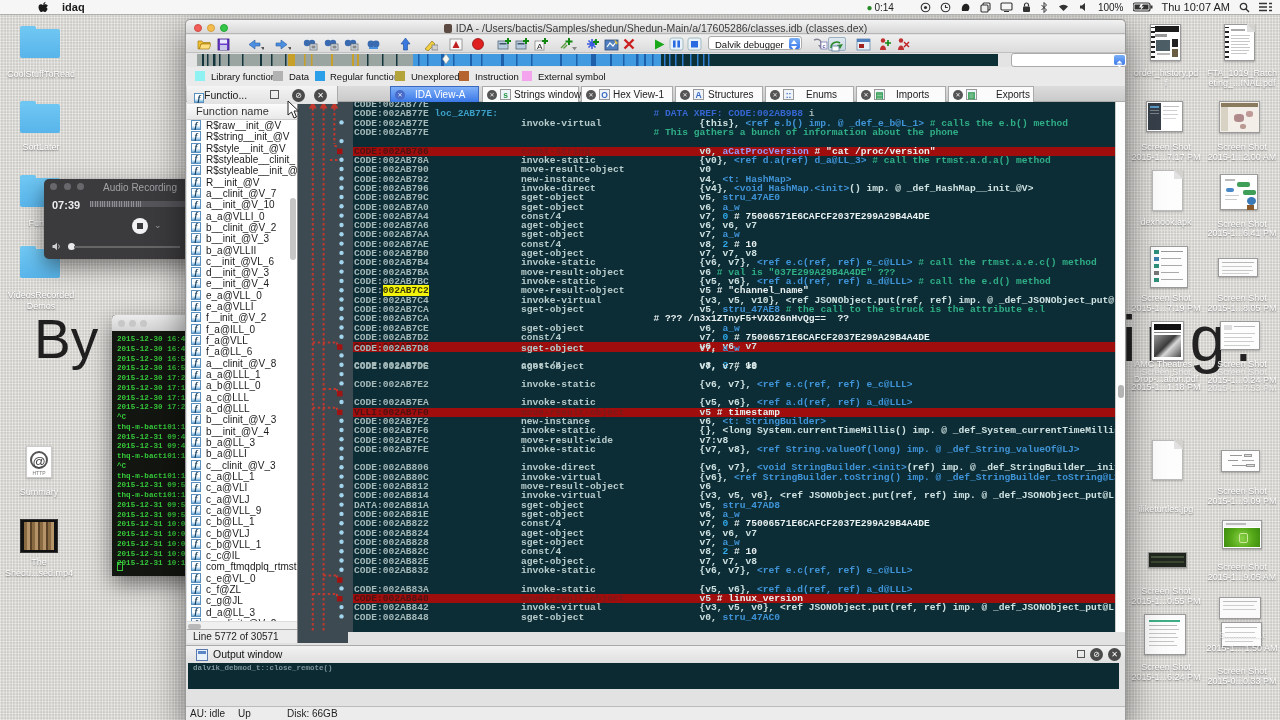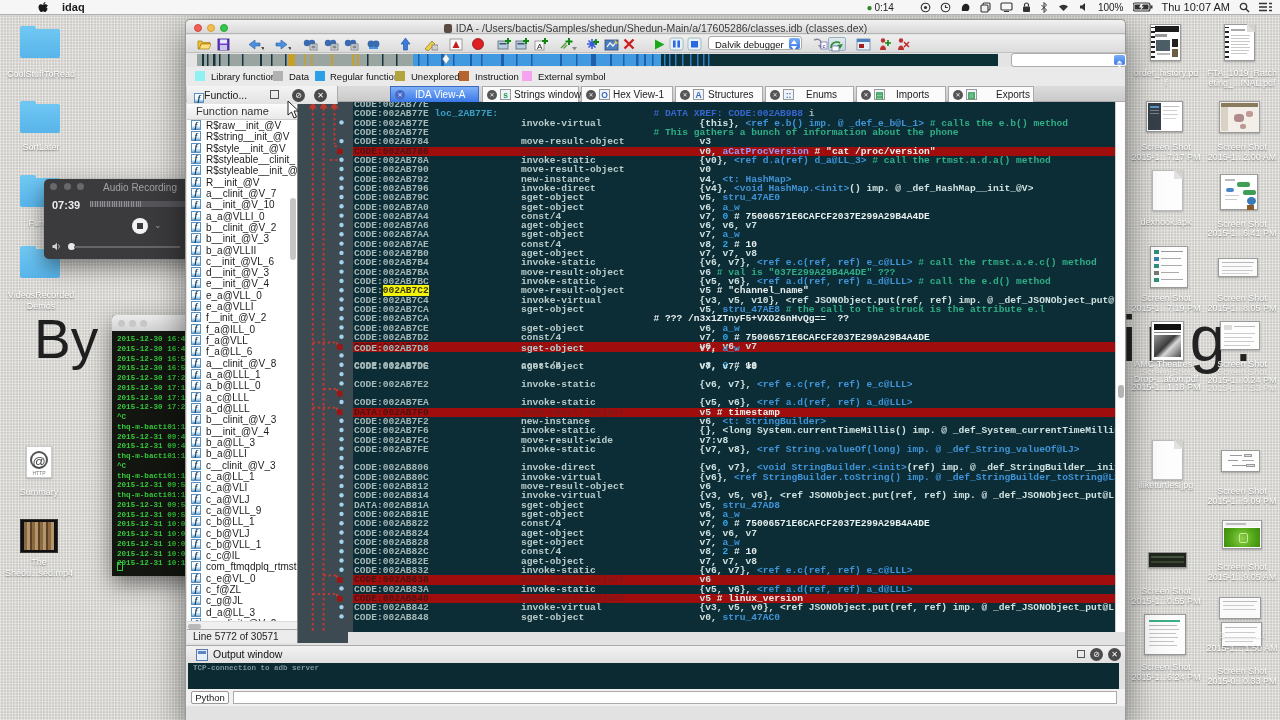--- a/index.html
+++ b/index.html
@@ -258,21 +258,21 @@
 <div class="thumb" style="left:1151px;top:321px;width:33px;height:40px;background:#fff">
     <div style="position:absolute;left:2px;top:2px;right:2px;height:6px;background:#111"></div>
     <div style="position:absolute;left:2px;top:10px;right:2px;height:1px;background:#888"></div>
     <div style="position:absolute;left:2px;top:13px;right:2px;bottom:3px;background:linear-gradient(135deg,#9a9a9a 0%,#3c3c3c 45%,#d8d8d8 60%,#4a4a4a 100%)"></div>
   </div>
 <div class="dlabel " style="left:1091px;top:359px">AMC Theatres -</div>
 <div class="dlabel ghost" style="left:1091px;top:367px">Screen Shot</div>
 <div class="dlabel " style="left:1091px;top:374px">Drop-...ation.pdf</div>
 <div class="dlabel " style="left:1091px;top:382px">2015-1...1.18 PM</div>
 <div class="doc" style="left:1152px;top:440px;width:31px;height:40px"></div>
-<div class="dlabel " style="left:1091px;top:480px">iliketurtles.jpg</div>
+<div class="dlabel " style="left:1091px;top:504px">iliketurtles.jpg</div>
 <div class="thumb" style="left:1148px;top:552px;width:39px;height:16px;background:#20261e">
     <div style="position:absolute;left:2px;top:3px;right:2px;height:2px;background:#44523e"></div>
     <div style="position:absolute;left:2px;top:8px;right:2px;height:2px;background:#39452f"></div>
   </div>
 <div class="dlabel " style="left:1091px;top:586px">Screen Shot</div>
 <div class="dlabel " style="left:1091px;top:596px">2015-1...0.55 PM</div>
 <div class="thumb" style="left:1144px;top:614px;width:42px;height:41px;background:#fcfcfc">
     <div style="position:absolute;left:4px;top:5px;right:5px;height:2px;background:#3fae84"></div>
     <div style="position:absolute;left:4px;top:10px;right:8px;height:1px;background:#b5b5b5"></div>
     <div style="position:absolute;left:4px;top:14px;right:6px;height:1px;background:#c5c5c5"></div>
@@ -1026,21 +1026,20 @@
           <circle cx="44.5" cy="488.4" r="2.2" fill="#a2d4ee"></circle>
           <circle cx="44.5" cy="507.1" r="2.2" fill="#a2d4ee"></circle>
           <circle cx="44.5" cy="516.4" r="2.2" fill="#a2d4ee"></circle>
         </svg>
       </div>
     <div id="code">
         <div class="crow" style="top:0.00px"><span class="ca">CODE:002AB77E</span></div>
 <div class="crow" style="top:9.32px"><span class="ca">CODE:002AB77E</span>&nbsp;<span class="cloc">loc_2AB77E:</span>&nbsp;&nbsp;&nbsp;&nbsp;&nbsp;&nbsp;&nbsp;&nbsp;&nbsp;&nbsp;&nbsp;&nbsp;&nbsp;&nbsp;&nbsp;&nbsp;&nbsp;&nbsp;&nbsp;&nbsp;&nbsp;&nbsp;&nbsp;&nbsp;&nbsp;&nbsp;&nbsp;<span class="cx"># DATA XREF: CODE:002AB9B8</span> <span class="ca">i</span></div>
 <div class="crow" style="top:18.64px"><span class="ca">CODE:002AB77E</span>&nbsp;&nbsp;&nbsp;&nbsp;&nbsp;&nbsp;&nbsp;&nbsp;&nbsp;&nbsp;&nbsp;&nbsp;&nbsp;&nbsp;&nbsp;&nbsp;<span class="cm">invoke-virtual</span>&nbsp;&nbsp;&nbsp;&nbsp;&nbsp;&nbsp;&nbsp;&nbsp;&nbsp;&nbsp;&nbsp;&nbsp;&nbsp;&nbsp;&nbsp;&nbsp;&nbsp;<span class="co">{this}, <span class="cb">&lt;ref e.b() imp. @ _def_e_b@L_1&gt;</span> <span class="cg"># calls the e.b() method</span></span></div>
 <div class="crow" style="top:27.96px"><span class="ca">CODE:002AB77E</span>&nbsp;&nbsp;&nbsp;&nbsp;&nbsp;&nbsp;&nbsp;&nbsp;&nbsp;&nbsp;&nbsp;&nbsp;&nbsp;&nbsp;&nbsp;&nbsp;&nbsp;&nbsp;&nbsp;&nbsp;&nbsp;&nbsp;&nbsp;&nbsp;&nbsp;&nbsp;&nbsp;&nbsp;&nbsp;&nbsp;&nbsp;&nbsp;&nbsp;&nbsp;&nbsp;&nbsp;&nbsp;&nbsp;&nbsp;<span class="cg"># This gathers a bunch of information about the phone</span></div>
-<div class="crow" style="top:37.28px"><span class="ca">CODE:002AB784</span>&nbsp;&nbsp;&nbsp;&nbsp;&nbsp;&nbsp;&nbsp;&nbsp;&nbsp;&nbsp;&nbsp;&nbsp;&nbsp;&nbsp;&nbsp;&nbsp;<span class="cm">move-result-object</span>&nbsp;&nbsp;&nbsp;&nbsp;&nbsp;&nbsp;&nbsp;&nbsp;&nbsp;&nbsp;&nbsp;&nbsp;&nbsp;<span class="co">v3</span></div>
 <div class="crow red" style="top:46.60px"><span class="ca">CODE:002AB786</span>&nbsp;&nbsp;&nbsp;&nbsp;&nbsp;&nbsp;&nbsp;&nbsp;&nbsp;&nbsp;&nbsp;&nbsp;&nbsp;&nbsp;&nbsp;&nbsp;<span class="cm">const-string</span>&nbsp;&nbsp;&nbsp;&nbsp;&nbsp;&nbsp;&nbsp;&nbsp;&nbsp;&nbsp;&nbsp;&nbsp;&nbsp;&nbsp;&nbsp;&nbsp;&nbsp;&nbsp;&nbsp;<span class="co">v0, <span class="cl">aCatProcVersion</span> <span class="cw"># "cat /proc/version"</span></span></div>
 <div class="crow" style="top:55.92px"><span class="ca">CODE:002AB78A</span>&nbsp;&nbsp;&nbsp;&nbsp;&nbsp;&nbsp;&nbsp;&nbsp;&nbsp;&nbsp;&nbsp;&nbsp;&nbsp;&nbsp;&nbsp;&nbsp;<span class="cm">invoke-static</span>&nbsp;&nbsp;&nbsp;&nbsp;&nbsp;&nbsp;&nbsp;&nbsp;&nbsp;&nbsp;&nbsp;&nbsp;&nbsp;&nbsp;&nbsp;&nbsp;&nbsp;&nbsp;<span class="co">{v0}, <span class="cb">&lt;ref d.a(ref) d_a@LL_3&gt;</span> <span class="cg"># call the rtmst.a.d.a() method</span></span></div>
 <div class="crow" style="top:65.24px"><span class="ca">CODE:002AB790</span>&nbsp;&nbsp;&nbsp;&nbsp;&nbsp;&nbsp;&nbsp;&nbsp;&nbsp;&nbsp;&nbsp;&nbsp;&nbsp;&nbsp;&nbsp;&nbsp;<span class="cm">move-result-object</span>&nbsp;&nbsp;&nbsp;&nbsp;&nbsp;&nbsp;&nbsp;&nbsp;&nbsp;&nbsp;&nbsp;&nbsp;&nbsp;<span class="co">v0</span></div>
 <div class="crow" style="top:74.56px"><span class="ca">CODE:002AB792</span>&nbsp;&nbsp;&nbsp;&nbsp;&nbsp;&nbsp;&nbsp;&nbsp;&nbsp;&nbsp;&nbsp;&nbsp;&nbsp;&nbsp;&nbsp;&nbsp;<span class="cm">new-instance</span>&nbsp;&nbsp;&nbsp;&nbsp;&nbsp;&nbsp;&nbsp;&nbsp;&nbsp;&nbsp;&nbsp;&nbsp;&nbsp;&nbsp;&nbsp;&nbsp;&nbsp;&nbsp;&nbsp;<span class="co">v4, <span class="cb">&lt;t: HashMap&gt;</span></span></div>
 <div class="crow" style="top:83.88px"><span class="ca">CODE:002AB796</span>&nbsp;&nbsp;&nbsp;&nbsp;&nbsp;&nbsp;&nbsp;&nbsp;&nbsp;&nbsp;&nbsp;&nbsp;&nbsp;&nbsp;&nbsp;&nbsp;<span class="cm">invoke-direct</span>&nbsp;&nbsp;&nbsp;&nbsp;&nbsp;&nbsp;&nbsp;&nbsp;&nbsp;&nbsp;&nbsp;&nbsp;&nbsp;&nbsp;&nbsp;&nbsp;&nbsp;&nbsp;<span class="co">{v4}, <span class="cb">&lt;void HashMap.&lt;init&gt;</span>() imp. @ _def_HashMap__init_@V&gt;</span></div>
 <div class="crow" style="top:93.20px"><span class="ca">CODE:002AB79C</span>&nbsp;&nbsp;&nbsp;&nbsp;&nbsp;&nbsp;&nbsp;&nbsp;&nbsp;&nbsp;&nbsp;&nbsp;&nbsp;&nbsp;&nbsp;&nbsp;<span class="cm">sget-object</span>&nbsp;&nbsp;&nbsp;&nbsp;&nbsp;&nbsp;&nbsp;&nbsp;&nbsp;&nbsp;&nbsp;&nbsp;&nbsp;&nbsp;&nbsp;&nbsp;&nbsp;&nbsp;&nbsp;&nbsp;<span class="co">v5, <span class="cb">stru_47AE0</span></span></div>
 <div class="crow" style="top:102.52px"><span class="ca">CODE:002AB7A0</span>&nbsp;&nbsp;&nbsp;&nbsp;&nbsp;&nbsp;&nbsp;&nbsp;&nbsp;&nbsp;&nbsp;&nbsp;&nbsp;&nbsp;&nbsp;&nbsp;<span class="cm">sget-object</span>&nbsp;&nbsp;&nbsp;&nbsp;&nbsp;&nbsp;&nbsp;&nbsp;&nbsp;&nbsp;&nbsp;&nbsp;&nbsp;&nbsp;&nbsp;&nbsp;&nbsp;&nbsp;&nbsp;&nbsp;<span class="co">v6, <span class="cb">a_w</span></span></div>
 <div class="crow" style="top:111.84px"><span class="ca">CODE:002AB7A4</span>&nbsp;&nbsp;&nbsp;&nbsp;&nbsp;&nbsp;&nbsp;&nbsp;&nbsp;&nbsp;&nbsp;&nbsp;&nbsp;&nbsp;&nbsp;&nbsp;<span class="cm">const/4</span>&nbsp;&nbsp;&nbsp;&nbsp;&nbsp;&nbsp;&nbsp;&nbsp;&nbsp;&nbsp;&nbsp;&nbsp;&nbsp;&nbsp;&nbsp;&nbsp;&nbsp;&nbsp;&nbsp;&nbsp;&nbsp;&nbsp;&nbsp;&nbsp;<span class="co">v7, <span class="cn">0</span> <span class="cw"># 75006571E6CAFCF2037E299A29B4A4DE</span></span></div>
 <div class="crow" style="top:121.16px"><span class="ca">CODE:002AB7A6</span>&nbsp;&nbsp;&nbsp;&nbsp;&nbsp;&nbsp;&nbsp;&nbsp;&nbsp;&nbsp;&nbsp;&nbsp;&nbsp;&nbsp;&nbsp;&nbsp;<span class="cm">aget-object</span>&nbsp;&nbsp;&nbsp;&nbsp;&nbsp;&nbsp;&nbsp;&nbsp;&nbsp;&nbsp;&nbsp;&nbsp;&nbsp;&nbsp;&nbsp;&nbsp;&nbsp;&nbsp;&nbsp;&nbsp;<span class="co">v6, v6, v7</span></div>
 <div class="crow" style="top:130.48px"><span class="ca">CODE:002AB7AA</span>&nbsp;&nbsp;&nbsp;&nbsp;&nbsp;&nbsp;&nbsp;&nbsp;&nbsp;&nbsp;&nbsp;&nbsp;&nbsp;&nbsp;&nbsp;&nbsp;<span class="cm">sget-object</span>&nbsp;&nbsp;&nbsp;&nbsp;&nbsp;&nbsp;&nbsp;&nbsp;&nbsp;&nbsp;&nbsp;&nbsp;&nbsp;&nbsp;&nbsp;&nbsp;&nbsp;&nbsp;&nbsp;&nbsp;<span class="co">v7, <span class="cb">a_w</span></span></div>
@@ -1054,58 +1053,58 @@
 <div class="crow" style="top:205.04px"><span class="ca">CODE:002AB7CA</span>&nbsp;&nbsp;&nbsp;&nbsp;&nbsp;&nbsp;&nbsp;&nbsp;&nbsp;&nbsp;&nbsp;&nbsp;&nbsp;&nbsp;&nbsp;&nbsp;<span class="cm">sget-object</span>&nbsp;&nbsp;&nbsp;&nbsp;&nbsp;&nbsp;&nbsp;&nbsp;&nbsp;&nbsp;&nbsp;&nbsp;&nbsp;&nbsp;&nbsp;&nbsp;&nbsp;&nbsp;&nbsp;&nbsp;<span class="co">v5, <span class="cb">stru_47AE8</span> <span class="cg"># the call to the struck is the attribute e.l</span></span></div>
 <div class="crow" style="top:214.36px"><span class="ca">CODE:002AB7CA</span>&nbsp;&nbsp;&nbsp;&nbsp;&nbsp;&nbsp;&nbsp;&nbsp;&nbsp;&nbsp;&nbsp;&nbsp;&nbsp;&nbsp;&nbsp;&nbsp;&nbsp;&nbsp;&nbsp;&nbsp;&nbsp;&nbsp;&nbsp;&nbsp;&nbsp;&nbsp;&nbsp;&nbsp;&nbsp;&nbsp;&nbsp;&nbsp;&nbsp;&nbsp;&nbsp;&nbsp;&nbsp;&nbsp;&nbsp;<span class="cw"># ??? /n3x1ZTnyF5+VXO26nHvQg==  ??</span></div>
 <div class="crow" style="top:223.68px"><span class="ca">CODE:002AB7CE</span>&nbsp;&nbsp;&nbsp;&nbsp;&nbsp;&nbsp;&nbsp;&nbsp;&nbsp;&nbsp;&nbsp;&nbsp;&nbsp;&nbsp;&nbsp;&nbsp;<span class="cm">sget-object</span>&nbsp;&nbsp;&nbsp;&nbsp;&nbsp;&nbsp;&nbsp;&nbsp;&nbsp;&nbsp;&nbsp;&nbsp;&nbsp;&nbsp;&nbsp;&nbsp;&nbsp;&nbsp;&nbsp;&nbsp;<span class="co">v6, <span class="cb">a_w</span></span></div>
 <div class="crow" style="top:233.00px"><span class="ca">CODE:002AB7D2</span>&nbsp;&nbsp;&nbsp;&nbsp;&nbsp;&nbsp;&nbsp;&nbsp;&nbsp;&nbsp;&nbsp;&nbsp;&nbsp;&nbsp;&nbsp;&nbsp;<span class="cm">const/4</span>&nbsp;&nbsp;&nbsp;&nbsp;&nbsp;&nbsp;&nbsp;&nbsp;&nbsp;&nbsp;&nbsp;&nbsp;&nbsp;&nbsp;&nbsp;&nbsp;&nbsp;&nbsp;&nbsp;&nbsp;&nbsp;&nbsp;&nbsp;&nbsp;<span class="co">v7, <span class="cn">0</span> <span class="cw"># 75006571E6CAFCF2037E299A29B4A4DE</span></span></div>
 <div class="crow red" style="top:242.32px"><span class="ca">CODE:002AB7D4</span>&nbsp;&nbsp;&nbsp;&nbsp;&nbsp;&nbsp;&nbsp;&nbsp;&nbsp;&nbsp;&nbsp;&nbsp;&nbsp;&nbsp;&nbsp;&nbsp;<span class="cm">aget-object</span>&nbsp;&nbsp;&nbsp;&nbsp;&nbsp;&nbsp;&nbsp;&nbsp;&nbsp;&nbsp;&nbsp;&nbsp;&nbsp;&nbsp;&nbsp;&nbsp;&nbsp;&nbsp;&nbsp;&nbsp;<span class="co">v6, v6, v7</span></div>
 <div class="crow" style="top:244px"><span class="ca">CODE:002AB7D8</span>&nbsp;&nbsp;&nbsp;&nbsp;&nbsp;&nbsp;&nbsp;&nbsp;&nbsp;&nbsp;&nbsp;&nbsp;&nbsp;&nbsp;&nbsp;&nbsp;<span class="cm">sget-object</span>&nbsp;&nbsp;&nbsp;&nbsp;&nbsp;&nbsp;&nbsp;&nbsp;&nbsp;&nbsp;&nbsp;&nbsp;&nbsp;&nbsp;&nbsp;&nbsp;&nbsp;&nbsp;&nbsp;&nbsp;<span class="co">v7, <span class="cb">a_w</span></span></div>
 <div class="crow" style="top:260.96px"><span class="ca">CODE:002AB7DC</span>&nbsp;&nbsp;&nbsp;&nbsp;&nbsp;&nbsp;&nbsp;&nbsp;&nbsp;&nbsp;&nbsp;&nbsp;&nbsp;&nbsp;&nbsp;&nbsp;<span class="cm">const/4</span>&nbsp;&nbsp;&nbsp;&nbsp;&nbsp;&nbsp;&nbsp;&nbsp;&nbsp;&nbsp;&nbsp;&nbsp;&nbsp;&nbsp;&nbsp;&nbsp;&nbsp;&nbsp;&nbsp;&nbsp;&nbsp;&nbsp;&nbsp;&nbsp;<span class="co">v8, <span class="cn">2</span> <span class="cw"># 10</span></span></div>
 <div class="crow" style="top:262px"><span class="ca">CODE:002AB7DE</span>&nbsp;&nbsp;&nbsp;&nbsp;&nbsp;&nbsp;&nbsp;&nbsp;&nbsp;&nbsp;&nbsp;&nbsp;&nbsp;&nbsp;&nbsp;&nbsp;<span class="cm">aget-object</span>&nbsp;&nbsp;&nbsp;&nbsp;&nbsp;&nbsp;&nbsp;&nbsp;&nbsp;&nbsp;&nbsp;&nbsp;&nbsp;&nbsp;&nbsp;&nbsp;&nbsp;&nbsp;&nbsp;&nbsp;<span class="co">v7, v7, v8</span></div>
 <div class="crow" style="top:279.60px"><span class="ca">CODE:002AB7E2</span>&nbsp;&nbsp;&nbsp;&nbsp;&nbsp;&nbsp;&nbsp;&nbsp;&nbsp;&nbsp;&nbsp;&nbsp;&nbsp;&nbsp;&nbsp;&nbsp;<span class="cm">invoke-static</span>&nbsp;&nbsp;&nbsp;&nbsp;&nbsp;&nbsp;&nbsp;&nbsp;&nbsp;&nbsp;&nbsp;&nbsp;&nbsp;&nbsp;&nbsp;&nbsp;&nbsp;&nbsp;<span class="co">{v6, v7}, <span class="cb">&lt;ref e.c(ref, ref) e_c@LLL&gt;</span></span></div>
 <div class="crow" style="top:298.24px"><span class="ca">CODE:002AB7EA</span>&nbsp;&nbsp;&nbsp;&nbsp;&nbsp;&nbsp;&nbsp;&nbsp;&nbsp;&nbsp;&nbsp;&nbsp;&nbsp;&nbsp;&nbsp;&nbsp;<span class="cm">invoke-static</span>&nbsp;&nbsp;&nbsp;&nbsp;&nbsp;&nbsp;&nbsp;&nbsp;&nbsp;&nbsp;&nbsp;&nbsp;&nbsp;&nbsp;&nbsp;&nbsp;&nbsp;&nbsp;<span class="co">{v5, v6}, <span class="cb">&lt;ref a.d(ref, ref) a_d@LLL&gt;</span></span></div>
-<div class="crow red" style="top:307.56px"><span class="ca">DATA:002AB7F0</span>&nbsp;&nbsp;&nbsp;&nbsp;&nbsp;&nbsp;&nbsp;&nbsp;&nbsp;&nbsp;&nbsp;&nbsp;&nbsp;&nbsp;&nbsp;&nbsp;<span class="cm">move-result-object</span>&nbsp;&nbsp;&nbsp;&nbsp;&nbsp;&nbsp;&nbsp;&nbsp;&nbsp;&nbsp;&nbsp;&nbsp;&nbsp;<span class="co">v5 <span class="cw"># timestamp</span></span></div>
+<div class="crow red" style="top:307.56px"><span class="ca">VLLI:002AB7F0</span>&nbsp;&nbsp;&nbsp;&nbsp;&nbsp;&nbsp;&nbsp;&nbsp;&nbsp;&nbsp;&nbsp;&nbsp;&nbsp;&nbsp;&nbsp;&nbsp;<span class="cm">move-result-object</span>&nbsp;&nbsp;&nbsp;&nbsp;&nbsp;&nbsp;&nbsp;&nbsp;&nbsp;&nbsp;&nbsp;&nbsp;&nbsp;<span class="co">v5 <span class="cw"># timestamp</span></span></div>
 <div class="crow" style="top:316.88px"><span class="ca">CODE:002AB7F2</span>&nbsp;&nbsp;&nbsp;&nbsp;&nbsp;&nbsp;&nbsp;&nbsp;&nbsp;&nbsp;&nbsp;&nbsp;&nbsp;&nbsp;&nbsp;&nbsp;<span class="cm">new-instance</span>&nbsp;&nbsp;&nbsp;&nbsp;&nbsp;&nbsp;&nbsp;&nbsp;&nbsp;&nbsp;&nbsp;&nbsp;&nbsp;&nbsp;&nbsp;&nbsp;&nbsp;&nbsp;&nbsp;<span class="co">v6, <span class="cb">&lt;t: StringBuilder&gt;</span></span></div>
 <div class="crow" style="top:326.20px"><span class="ca">CODE:002AB7F6</span>&nbsp;&nbsp;&nbsp;&nbsp;&nbsp;&nbsp;&nbsp;&nbsp;&nbsp;&nbsp;&nbsp;&nbsp;&nbsp;&nbsp;&nbsp;&nbsp;<span class="cm">invoke-static</span>&nbsp;&nbsp;&nbsp;&nbsp;&nbsp;&nbsp;&nbsp;&nbsp;&nbsp;&nbsp;&nbsp;&nbsp;&nbsp;&nbsp;&nbsp;&nbsp;&nbsp;&nbsp;<span class="co">{}, &lt;long System.currentTimeMillis() imp. @ _def_System_currentTimeMillis@</span></div>
 <div class="crow" style="top:335.52px"><span class="ca">CODE:002AB7FC</span>&nbsp;&nbsp;&nbsp;&nbsp;&nbsp;&nbsp;&nbsp;&nbsp;&nbsp;&nbsp;&nbsp;&nbsp;&nbsp;&nbsp;&nbsp;&nbsp;<span class="cm">move-result-wide</span>&nbsp;&nbsp;&nbsp;&nbsp;&nbsp;&nbsp;&nbsp;&nbsp;&nbsp;&nbsp;&nbsp;&nbsp;&nbsp;&nbsp;&nbsp;<span class="co">v7:v8</span></div>
 <div class="crow" style="top:344.84px"><span class="ca">CODE:002AB7FE</span>&nbsp;&nbsp;&nbsp;&nbsp;&nbsp;&nbsp;&nbsp;&nbsp;&nbsp;&nbsp;&nbsp;&nbsp;&nbsp;&nbsp;&nbsp;&nbsp;<span class="cm">invoke-static</span>&nbsp;&nbsp;&nbsp;&nbsp;&nbsp;&nbsp;&nbsp;&nbsp;&nbsp;&nbsp;&nbsp;&nbsp;&nbsp;&nbsp;&nbsp;&nbsp;&nbsp;&nbsp;<span class="co">{v7, v8}, <span class="cb">&lt;ref String.valueOf(long) imp. @ _def_String_valueOf@LJ&gt;</span></span></div>
 <div class="crow" style="top:363.48px"><span class="ca">CODE:002AB806</span>&nbsp;&nbsp;&nbsp;&nbsp;&nbsp;&nbsp;&nbsp;&nbsp;&nbsp;&nbsp;&nbsp;&nbsp;&nbsp;&nbsp;&nbsp;&nbsp;<span class="cm">invoke-direct</span>&nbsp;&nbsp;&nbsp;&nbsp;&nbsp;&nbsp;&nbsp;&nbsp;&nbsp;&nbsp;&nbsp;&nbsp;&nbsp;&nbsp;&nbsp;&nbsp;&nbsp;&nbsp;<span class="co">{v6, v7}, <span class="cb">&lt;void StringBuilder.&lt;init&gt;</span>(ref) imp. @ _def_StringBuilder__init_@</span></div>
 <div class="crow" style="top:372.80px"><span class="ca">CODE:002AB80C</span>&nbsp;&nbsp;&nbsp;&nbsp;&nbsp;&nbsp;&nbsp;&nbsp;&nbsp;&nbsp;&nbsp;&nbsp;&nbsp;&nbsp;&nbsp;&nbsp;<span class="cm">invoke-virtual</span>&nbsp;&nbsp;&nbsp;&nbsp;&nbsp;&nbsp;&nbsp;&nbsp;&nbsp;&nbsp;&nbsp;&nbsp;&nbsp;&nbsp;&nbsp;&nbsp;&nbsp;<span class="co">{v6}, <span class="cb">&lt;ref StringBuilder.toString() imp. @ _def_StringBuilder_toString@L&gt;</span></span></div>
 <div class="crow" style="top:382.12px"><span class="ca">CODE:002AB812</span>&nbsp;&nbsp;&nbsp;&nbsp;&nbsp;&nbsp;&nbsp;&nbsp;&nbsp;&nbsp;&nbsp;&nbsp;&nbsp;&nbsp;&nbsp;&nbsp;<span class="cm">move-result-object</span>&nbsp;&nbsp;&nbsp;&nbsp;&nbsp;&nbsp;&nbsp;&nbsp;&nbsp;&nbsp;&nbsp;&nbsp;&nbsp;<span class="co">v6</span></div>
 <div class="crow" style="top:391.44px"><span class="ca">CODE:002AB814</span>&nbsp;&nbsp;&nbsp;&nbsp;&nbsp;&nbsp;&nbsp;&nbsp;&nbsp;&nbsp;&nbsp;&nbsp;&nbsp;&nbsp;&nbsp;&nbsp;<span class="cm">invoke-virtual</span>&nbsp;&nbsp;&nbsp;&nbsp;&nbsp;&nbsp;&nbsp;&nbsp;&nbsp;&nbsp;&nbsp;&nbsp;&nbsp;&nbsp;&nbsp;&nbsp;&nbsp;<span class="co">{v3, v5, v6}, &lt;ref JSONObject.put(ref, ref) imp. @ _def_JSONObject_put@LL</span></div>
 <div class="crow" style="top:400.76px"><span class="ca">DATA:002AB81A</span>&nbsp;&nbsp;&nbsp;&nbsp;&nbsp;&nbsp;&nbsp;&nbsp;&nbsp;&nbsp;&nbsp;&nbsp;&nbsp;&nbsp;&nbsp;&nbsp;<span class="cm">sget-object</span>&nbsp;&nbsp;&nbsp;&nbsp;&nbsp;&nbsp;&nbsp;&nbsp;&nbsp;&nbsp;&nbsp;&nbsp;&nbsp;&nbsp;&nbsp;&nbsp;&nbsp;&nbsp;&nbsp;&nbsp;<span class="co">v5, <span class="cb">stru_47AD8</span></span></div>
 <div class="crow" style="top:410.08px"><span class="ca">CODE:002AB81E</span>&nbsp;&nbsp;&nbsp;&nbsp;&nbsp;&nbsp;&nbsp;&nbsp;&nbsp;&nbsp;&nbsp;&nbsp;&nbsp;&nbsp;&nbsp;&nbsp;<span class="cm">sget-object</span>&nbsp;&nbsp;&nbsp;&nbsp;&nbsp;&nbsp;&nbsp;&nbsp;&nbsp;&nbsp;&nbsp;&nbsp;&nbsp;&nbsp;&nbsp;&nbsp;&nbsp;&nbsp;&nbsp;&nbsp;<span class="co">v6, <span class="cb">a_w</span></span></div>
 <div class="crow" style="top:419.40px"><span class="ca">CODE:002AB822</span>&nbsp;&nbsp;&nbsp;&nbsp;&nbsp;&nbsp;&nbsp;&nbsp;&nbsp;&nbsp;&nbsp;&nbsp;&nbsp;&nbsp;&nbsp;&nbsp;<span class="cm">const/4</span>&nbsp;&nbsp;&nbsp;&nbsp;&nbsp;&nbsp;&nbsp;&nbsp;&nbsp;&nbsp;&nbsp;&nbsp;&nbsp;&nbsp;&nbsp;&nbsp;&nbsp;&nbsp;&nbsp;&nbsp;&nbsp;&nbsp;&nbsp;&nbsp;<span class="co">v7, <span class="cn">0</span> <span class="cw"># 75006571E6CAFCF2037E299A29B4A4DE</span></span></div>
 <div class="crow" style="top:428.72px"><span class="ca">CODE:002AB824</span>&nbsp;&nbsp;&nbsp;&nbsp;&nbsp;&nbsp;&nbsp;&nbsp;&nbsp;&nbsp;&nbsp;&nbsp;&nbsp;&nbsp;&nbsp;&nbsp;<span class="cm">aget-object</span>&nbsp;&nbsp;&nbsp;&nbsp;&nbsp;&nbsp;&nbsp;&nbsp;&nbsp;&nbsp;&nbsp;&nbsp;&nbsp;&nbsp;&nbsp;&nbsp;&nbsp;&nbsp;&nbsp;&nbsp;<span class="co">v6, v6, v7</span></div>
 <div class="crow" style="top:438.04px"><span class="ca">CODE:002AB828</span>&nbsp;&nbsp;&nbsp;&nbsp;&nbsp;&nbsp;&nbsp;&nbsp;&nbsp;&nbsp;&nbsp;&nbsp;&nbsp;&nbsp;&nbsp;&nbsp;<span class="cm">sget-object</span>&nbsp;&nbsp;&nbsp;&nbsp;&nbsp;&nbsp;&nbsp;&nbsp;&nbsp;&nbsp;&nbsp;&nbsp;&nbsp;&nbsp;&nbsp;&nbsp;&nbsp;&nbsp;&nbsp;&nbsp;<span class="co">v7, <span class="cb">a_w</span></span></div>
 <div class="crow" style="top:447.36px"><span class="ca">CODE:002AB82C</span>&nbsp;&nbsp;&nbsp;&nbsp;&nbsp;&nbsp;&nbsp;&nbsp;&nbsp;&nbsp;&nbsp;&nbsp;&nbsp;&nbsp;&nbsp;&nbsp;<span class="cm">const/4</span>&nbsp;&nbsp;&nbsp;&nbsp;&nbsp;&nbsp;&nbsp;&nbsp;&nbsp;&nbsp;&nbsp;&nbsp;&nbsp;&nbsp;&nbsp;&nbsp;&nbsp;&nbsp;&nbsp;&nbsp;&nbsp;&nbsp;&nbsp;&nbsp;<span class="co">v8, <span class="cn">2</span> <span class="cw"># 10</span></span></div>
 <div class="crow" style="top:456.68px"><span class="ca">CODE:002AB82E</span>&nbsp;&nbsp;&nbsp;&nbsp;&nbsp;&nbsp;&nbsp;&nbsp;&nbsp;&nbsp;&nbsp;&nbsp;&nbsp;&nbsp;&nbsp;&nbsp;<span class="cm">aget-object</span>&nbsp;&nbsp;&nbsp;&nbsp;&nbsp;&nbsp;&nbsp;&nbsp;&nbsp;&nbsp;&nbsp;&nbsp;&nbsp;&nbsp;&nbsp;&nbsp;&nbsp;&nbsp;&nbsp;&nbsp;<span class="co">v7, v7, v8</span></div>
 <div class="crow" style="top:466.00px"><span class="ca">CODE:002AB832</span>&nbsp;&nbsp;&nbsp;&nbsp;&nbsp;&nbsp;&nbsp;&nbsp;&nbsp;&nbsp;&nbsp;&nbsp;&nbsp;&nbsp;&nbsp;&nbsp;<span class="cm">invoke-static</span>&nbsp;&nbsp;&nbsp;&nbsp;&nbsp;&nbsp;&nbsp;&nbsp;&nbsp;&nbsp;&nbsp;&nbsp;&nbsp;&nbsp;&nbsp;&nbsp;&nbsp;&nbsp;<span class="co">{v6, v7}, <span class="cb">&lt;ref e.c(ref, ref) e_c@LLL&gt;</span></span></div>
-<div class="crow red" style="top:475.32px"><span class="ca">CODE:002AB838</span>&nbsp;&nbsp;&nbsp;&nbsp;&nbsp;&nbsp;&nbsp;&nbsp;&nbsp;&nbsp;&nbsp;&nbsp;&nbsp;&nbsp;&nbsp;&nbsp;<span class="cm">move-result-object</span>&nbsp;&nbsp;&nbsp;&nbsp;&nbsp;&nbsp;&nbsp;&nbsp;&nbsp;&nbsp;&nbsp;&nbsp;&nbsp;<span class="co">v6</span></div>
 <div class="crow" style="top:484.64px"><span class="ca">CODE:002AB83A</span>&nbsp;&nbsp;&nbsp;&nbsp;&nbsp;&nbsp;&nbsp;&nbsp;&nbsp;&nbsp;&nbsp;&nbsp;&nbsp;&nbsp;&nbsp;&nbsp;<span class="cm">invoke-static</span>&nbsp;&nbsp;&nbsp;&nbsp;&nbsp;&nbsp;&nbsp;&nbsp;&nbsp;&nbsp;&nbsp;&nbsp;&nbsp;&nbsp;&nbsp;&nbsp;&nbsp;&nbsp;<span class="co">{v5, v6}, <span class="cb">&lt;ref a.d(ref, ref) a_d@LLL&gt;</span></span></div>
 <div class="crow red" style="top:493.96px"><span class="ca">CODE:002AB840</span>&nbsp;&nbsp;&nbsp;&nbsp;&nbsp;&nbsp;&nbsp;&nbsp;&nbsp;&nbsp;&nbsp;&nbsp;&nbsp;&nbsp;&nbsp;&nbsp;<span class="cm">move-result-object</span>&nbsp;&nbsp;&nbsp;&nbsp;&nbsp;&nbsp;&nbsp;&nbsp;&nbsp;&nbsp;&nbsp;&nbsp;&nbsp;<span class="co">v5 <span class="cw"># linux_version</span></span></div>
 <div class="crow" style="top:503.28px"><span class="ca">CODE:002AB842</span>&nbsp;&nbsp;&nbsp;&nbsp;&nbsp;&nbsp;&nbsp;&nbsp;&nbsp;&nbsp;&nbsp;&nbsp;&nbsp;&nbsp;&nbsp;&nbsp;<span class="cm">invoke-virtual</span>&nbsp;&nbsp;&nbsp;&nbsp;&nbsp;&nbsp;&nbsp;&nbsp;&nbsp;&nbsp;&nbsp;&nbsp;&nbsp;&nbsp;&nbsp;&nbsp;&nbsp;<span class="co">{v3, v5, v0}, &lt;ref JSONObject.put(ref, ref) imp. @ _def_JSONObject_put@LL</span></div>
 <div class="crow" style="top:512.60px"><span class="ca">CODE:002AB848</span>&nbsp;&nbsp;&nbsp;&nbsp;&nbsp;&nbsp;&nbsp;&nbsp;&nbsp;&nbsp;&nbsp;&nbsp;&nbsp;&nbsp;&nbsp;&nbsp;<span class="cm">sget-object</span>&nbsp;&nbsp;&nbsp;&nbsp;&nbsp;&nbsp;&nbsp;&nbsp;&nbsp;&nbsp;&nbsp;&nbsp;&nbsp;&nbsp;&nbsp;&nbsp;&nbsp;&nbsp;&nbsp;&nbsp;<span class="co">v0, <span class="cb">stru_47AC0</span></span></div>
       </div>
   </div>
   <div id="vscroll">
       <div class="th"></div>
     </div>
   <div id="gutfoot"></div>
   <div id="outhead">
       <div class="oi"></div>
       <div class="ot">Output window</div>
       <span class="b1"></span>
       <span class="b2">⊘</span>
       <span class="b3">✕</span>
     </div>
   <div id="outdark">
-    <div>TCP-connection to adb server</div>
-  </div>
-  <div id="pyrow">
-      <div class="btn">Python</div>
-      <div class="inp"></div>
+    <div>dalvik_debmod_t::close_remote()</div>
+  </div>
+  <div id="wstatus">
+      <span style="left:4px">AU: idle</span>
+      <span style="left:52px">Up</span>
+      <span style="left:101px">Disk: 66GB</span>
     </div>
 </div>
 <svg id="cursor" width="13" height="19" viewBox="0 0 13 19">
     <path d="M1 1 L1 15 L4.5 12 L7 18 L9.5 17 L7 11 L11.5 11 Z" fill="#fff" stroke="#222" stroke-width="1"></path>
   </svg>
 
 </body></html>

